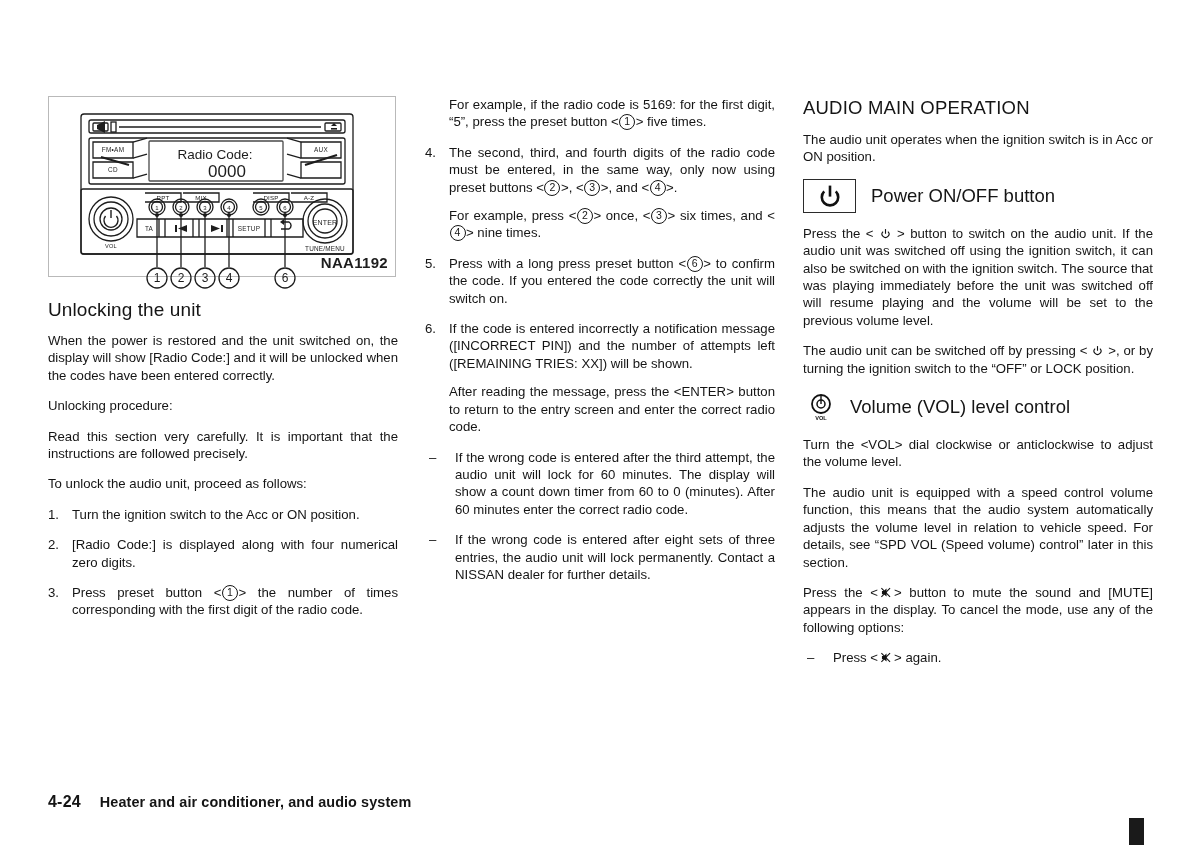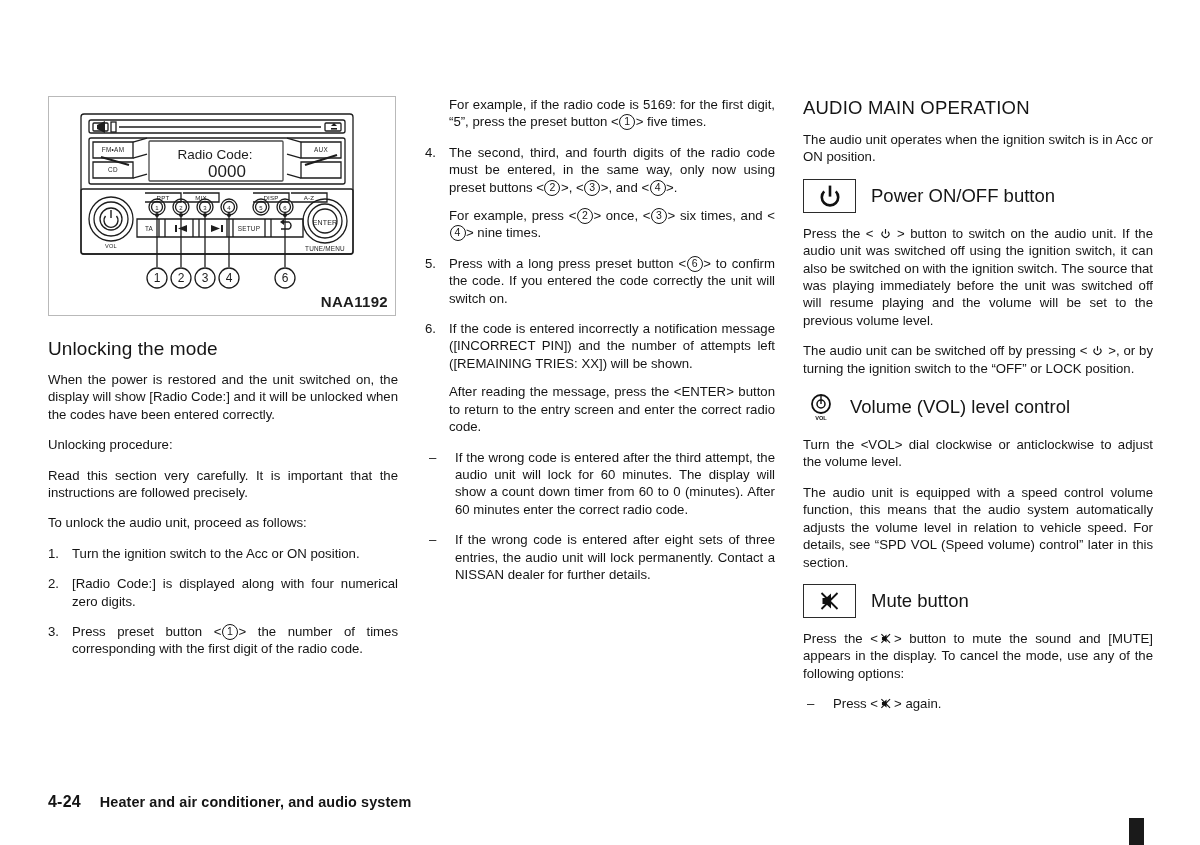--- a/index.html
+++ b/index.html
@@ -126,21 +126,21 @@
     display: inline-block;
     width: 14px; height: 13px;
     vertical-align: -2px;
     margin: 0 1px;
   }
 
   
   .figure {
     position: relative;
     width: 348px;
-    height: 220px;
+    height: 181px;
     border: 1px solid #b9b9b9;
     background: #fff;
     margin-bottom: 21px;
     box-sizing: border-box;
   }
   .fig-code {
     position: absolute;
     right: 7px;
     bottom: 5px;
     font-size: 15px;
@@ -358,21 +358,21 @@
             <text x="108" y="185" font-size="12">1</text>
             <text x="132" y="185" font-size="12">2</text>
             <text x="156" y="185" font-size="12">3</text>
             <text x="180" y="185" font-size="12">4</text>
             <text x="236" y="185" font-size="12">6</text>
           </g>
         </svg>
         <div class="fig-code">NAA1192</div>
       </div>
 
-      <div class="h1">Unlocking the mode</div>
+      <div class="h1">Unlocking the unit</div>
 
 
       <p>When the power is restored and the unit switched on, the display will show [Radio Code:] and it will be unlocked when the codes have been entered correctly.</p>
 
       <p class="bold">Unlocking procedure:</p>
 
       <p class="bold">Read this section very carefully. It is important that the instructions are followed precisely.</p>
 
       <p>To unlock the audio unit, proceed as follows:</p>
 
@@ -477,30 +477,20 @@
         </div>
         <div class="lbl">Volume (VOL) level control</div>
       </div>
 
       <p>
         <span>Turn the </span><span class="bold">&lt;VOL&gt;</span><span> dial clockwise or anticlockwise to adjust the volume level.</span>
       </p>
 
       <p>The audio unit is equipped with a speed control volume function, this means that the audio system automatically adjusts the volume level in relation to vehicle speed. For details, see “SPD VOL (Speed volume) control” later in this section.</p>
 
-      <div class="icon-head">
-        <div class="icon-box">
-          <svg width="24" height="24" viewBox="0 0 24 24">
-            <path d="M4.5 9 h3.5 L13 4.5 v15 L8 15 H4.5 z" fill="#111"></path>
-            <line x1="3.5" y1="4" x2="19.5" y2="20" stroke="#111" stroke-width="1.8"></line>
-            <line x1="19.5" y1="4" x2="3.5" y2="20" stroke="#111" stroke-width="1.8"></line>
-          </svg>
-        </div>
-        <div class="lbl">Mute button</div>
-      </div>
 
       <p>
         <span>Press the &lt;</span><span class="mute-inline"><svg width="14" height="13" viewBox="0 0 24 24">
               <path d="M4.5 9 h3.5 L13 4.5 v15 L8 15 H4.5 z" fill="#111"></path>
               <line x1="3.5" y1="4" x2="19.5" y2="20" stroke="#111" stroke-width="2"></line>
               <line x1="19.5" y1="4" x2="3.5" y2="20" stroke="#111" stroke-width="2"></line>
             </svg></span><span>&gt; button to mute the sound and [MUTE] appears in the display. To cancel the mode, use any of the following options:</span>
       </p>
 
       <ul class="dashlist">

